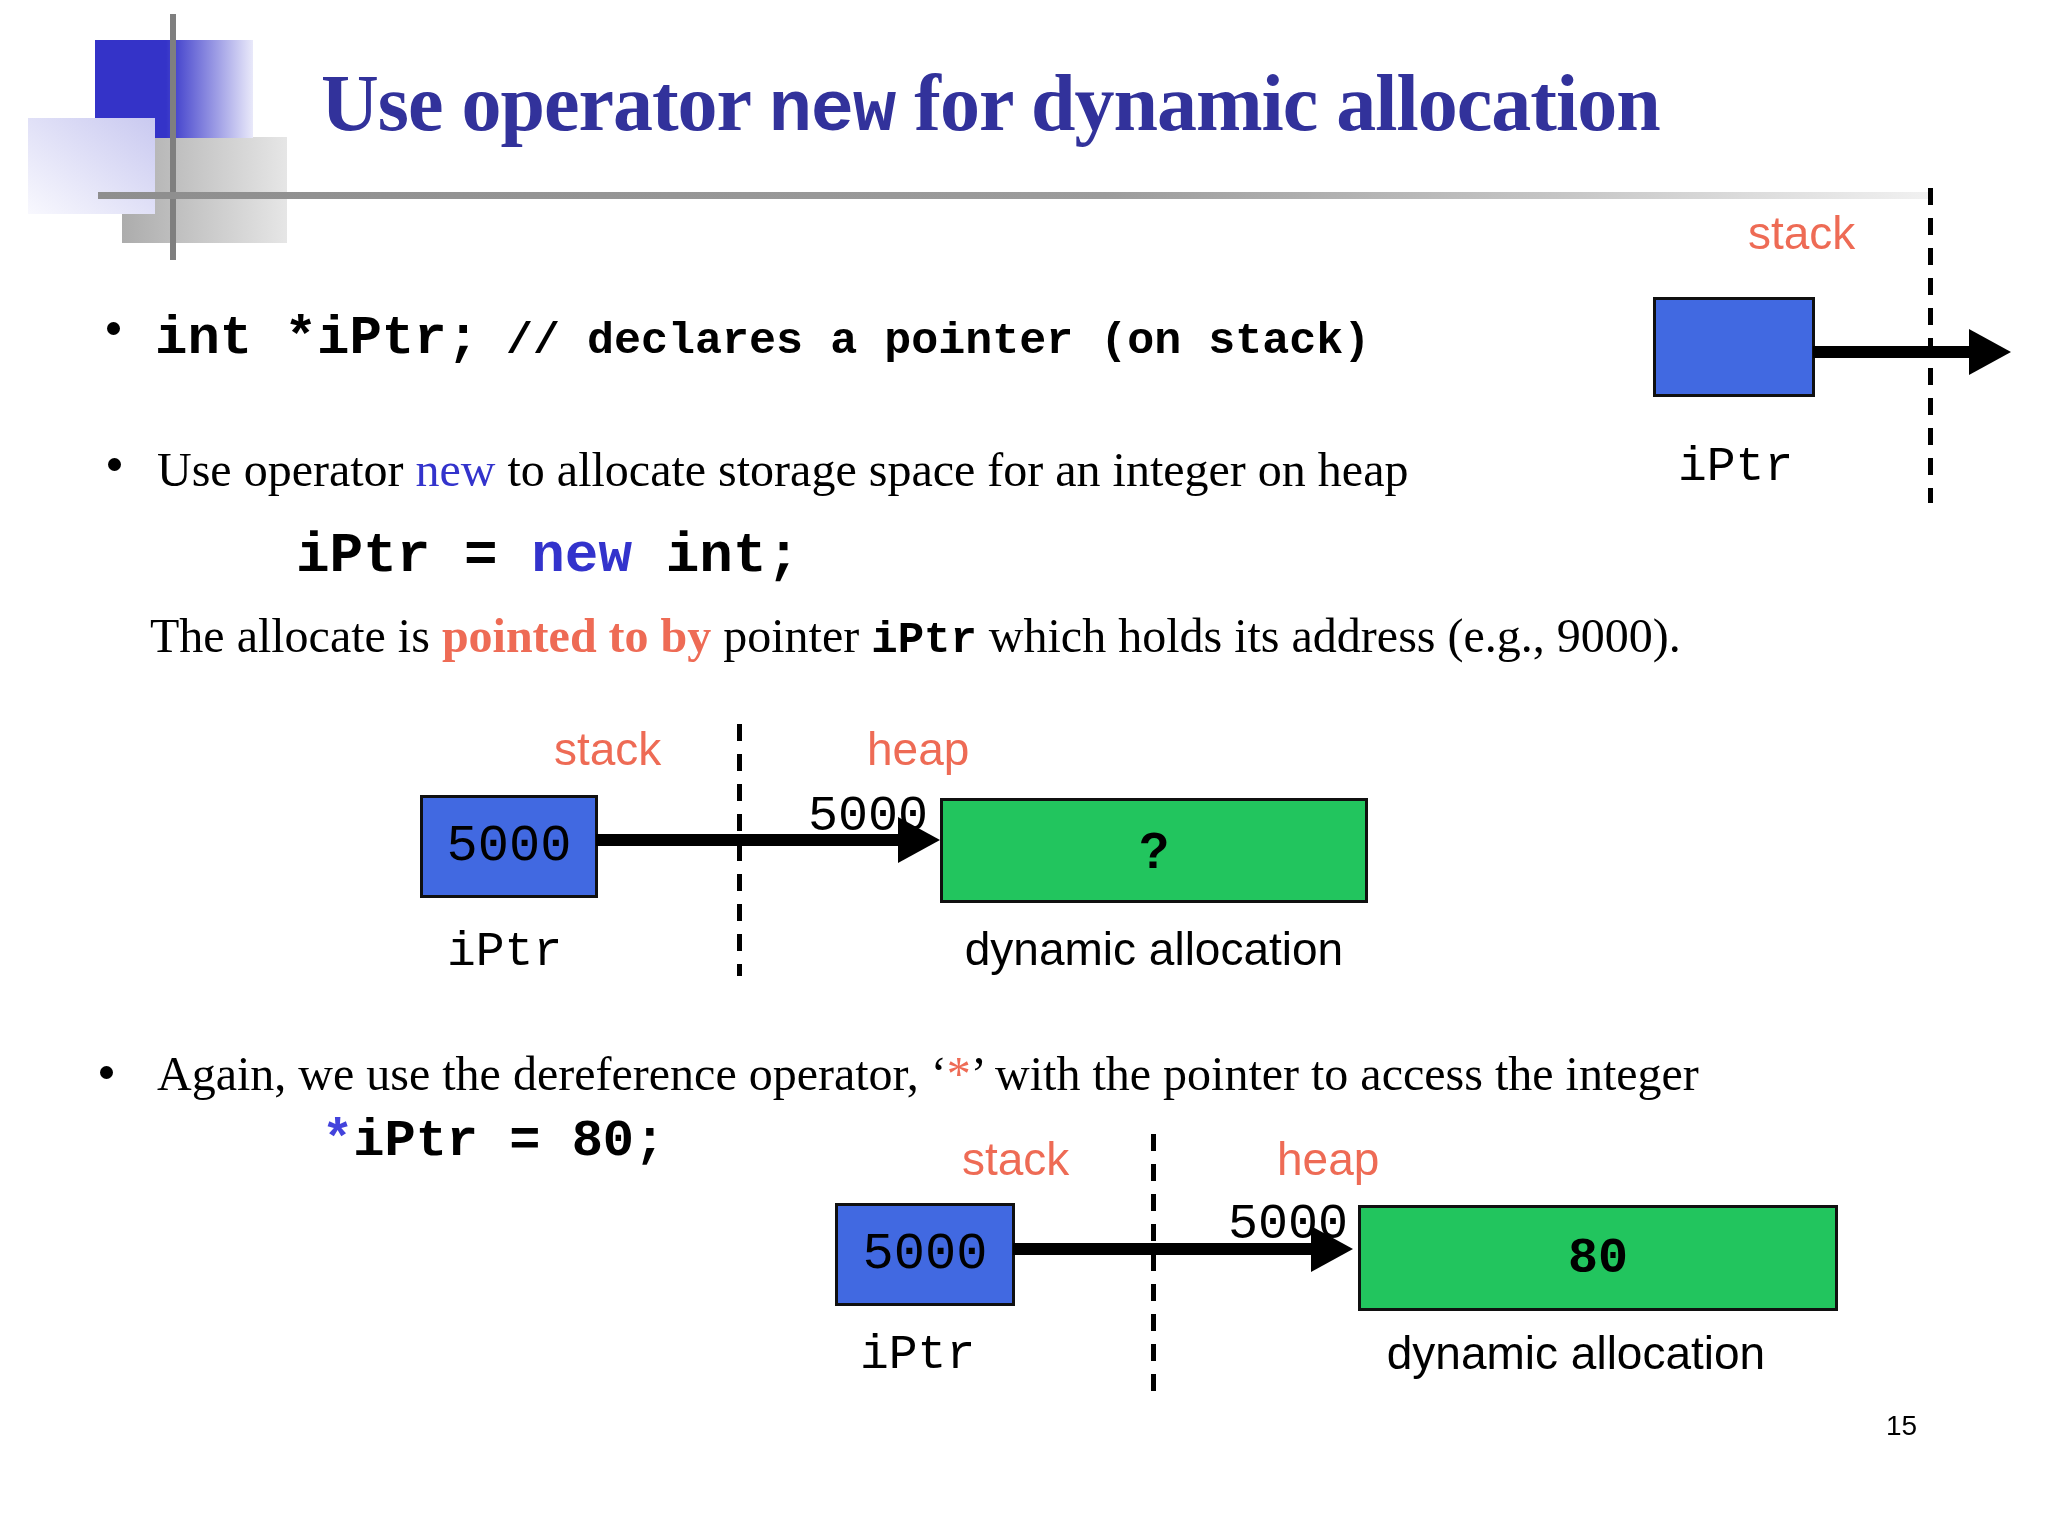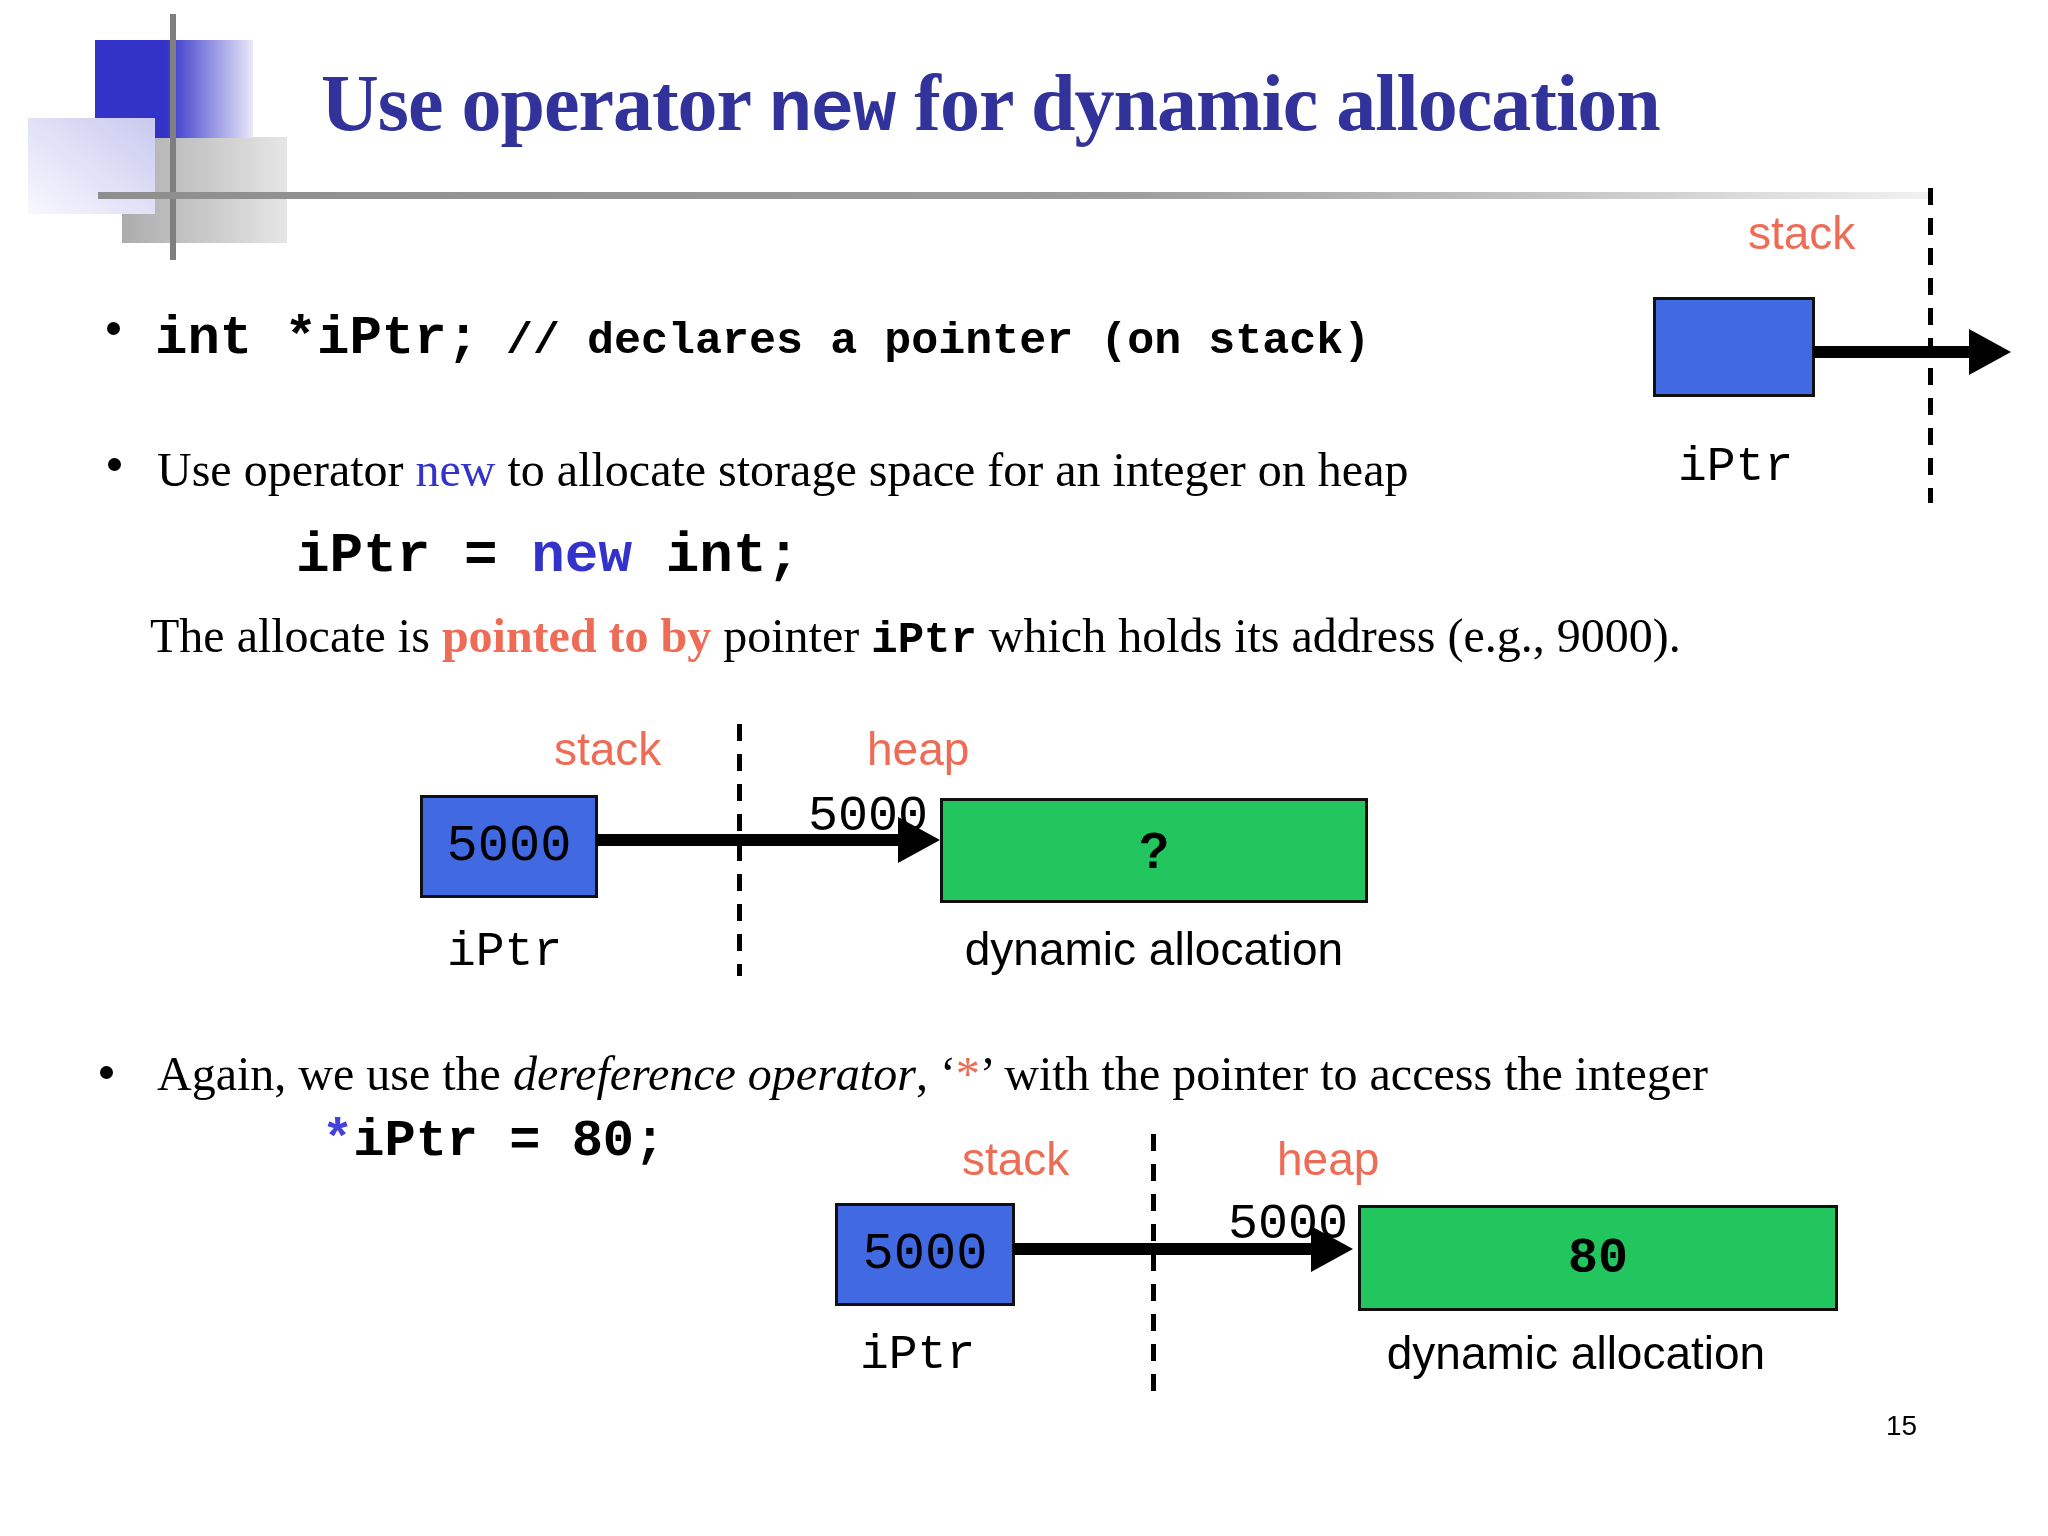--- a/index.html
+++ b/index.html
@@ -27,21 +27,21 @@
   
   .title{position:absolute;left:321px;top:58px;font-size:80px;font-weight:bold;color:var(--title-blue);white-space:nowrap;letter-spacing:-1px;}
   .title .mono{font-family:"Liberation Mono", monospace;font-size:72px;font-weight:bold;}
   
   .bullet-dot{position:absolute;width:13px;height:13px;border-radius:50%;background:#000;}
   .serif-line{position:absolute;font-size:48px;white-space:nowrap;}
   .mono-bold{font-family:"Liberation Mono", monospace;font-weight:bold;}
   .kw{color:var(--keyword-blue);}
   .salmon{color:var(--salmon);}
   .salmon-bold{color:var(--salmon);font-weight:bold;}
-  .italic{font-style:italic;}
+  .italic{}
   .code-line{position:absolute;font-family:"Liberation Mono", monospace;font-weight:bold;white-space:nowrap;}
   
   .dash-v{position:absolute;width:5px;background:repeating-linear-gradient(to bottom,#000 0 17px,transparent 17px 30px);}
   .region-label{position:absolute;font-family:"Liberation Sans", sans-serif;font-size:46px;color:var(--salmon);white-space:nowrap;}
   .mem-box{position:absolute;border:3px solid #101010;display:flex;align-items:center;justify-content:center;box-sizing:border-box;}
   .mem-blue{background:var(--box-blue);}
   .mem-green{background:var(--box-green);}
   .mono-val{font-family:"Liberation Mono", monospace;font-size:52px;color:#000;}
   .mono-label{position:absolute;font-family:"Liberation Mono", monospace;font-size:48px;white-space:nowrap;}
   .addr-label{position:absolute;font-family:"Liberation Mono", monospace;font-size:50px;text-align:right;}

